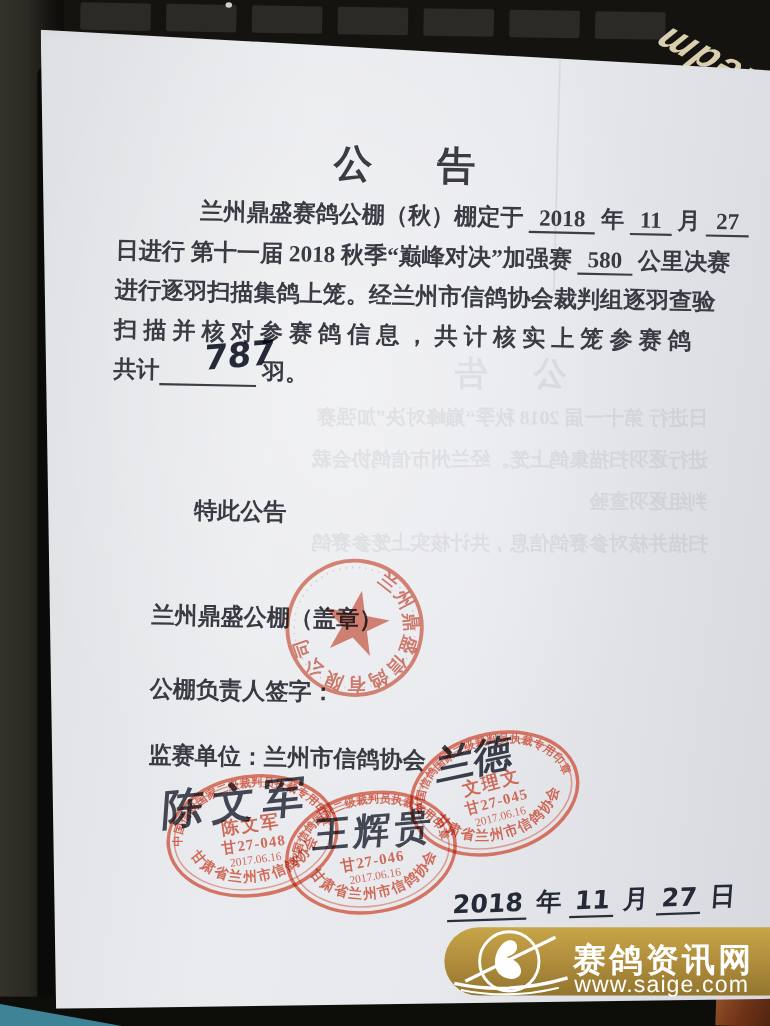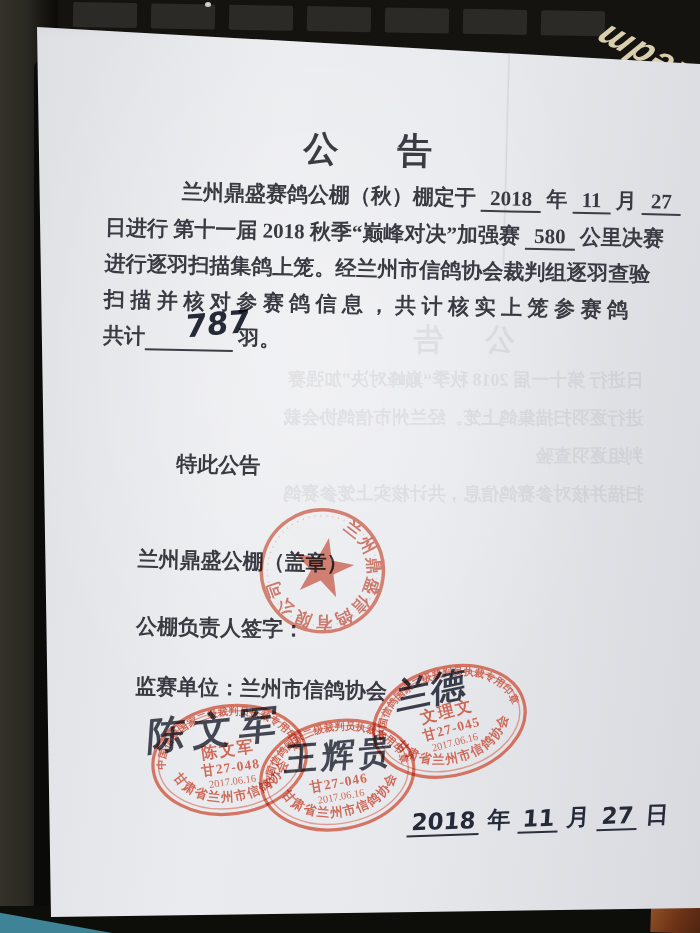--- a/index.html
+++ b/index.html
@@ -231,14 +231,33 @@
         <span>年</span>
         <span class="hu">11</span>
         <span>月</span>
         <span class="hu">27</span>
         <span>日</span>
       </div>
 
     </div>
   </div>
 
+  <div class="watermark">
+    <svg width="297" height="64" viewBox="0 0 297 64">
+      <defs>
+        <linearGradient id="gold" x1="0" y1="0" x2="0" y2="1">
+          <stop offset="0" stop-color="#c7a548"></stop>
+          <stop offset=".5" stop-color="#b08d3c"></stop>
+          <stop offset="1" stop-color="#92752e"></stop>
+        </linearGradient>
+      </defs>
+      <path d="M32,1 H297 V63 H32 A31,31 0 0 1 32,1 Z" fill="url(#gold)"></path>
+      <circle cx="60" cy="32" r="27" fill="none" stroke="#fff" stroke-width="2.6"></circle>
+      <path d="M20,50 L102,10" stroke="#fff" stroke-width="3"></path>
+      <path d="M54,16 C60,10 68,13 67,20 C66,25 61,27 57,28 C66,30 73,37 70,44 C66,51 53,48 49,41 C45,34 47,23 54,16 Z" fill="#fff"></path>
+      <path d="M10,52 Q60,63 113,47" stroke="#fff" stroke-width="3" fill="none"></path>
+      <path d="M16,58 Q60,67 105,56" stroke="#fff" stroke-width="2" fill="none"></path>
+      <text x="118" y="41" font-size="30" font-weight="bold" fill="#fff" letter-spacing="3" font-family="Liberation Sans, sans-serif">赛鸽资讯网</text>
+      <text x="119" y="60" font-size="21" fill="#fff" letter-spacing="1" font-family="Liberation Sans, sans-serif">www.saige.com</text>
+    </svg>
+  </div>
 
 </div>
 
 </body></html>

